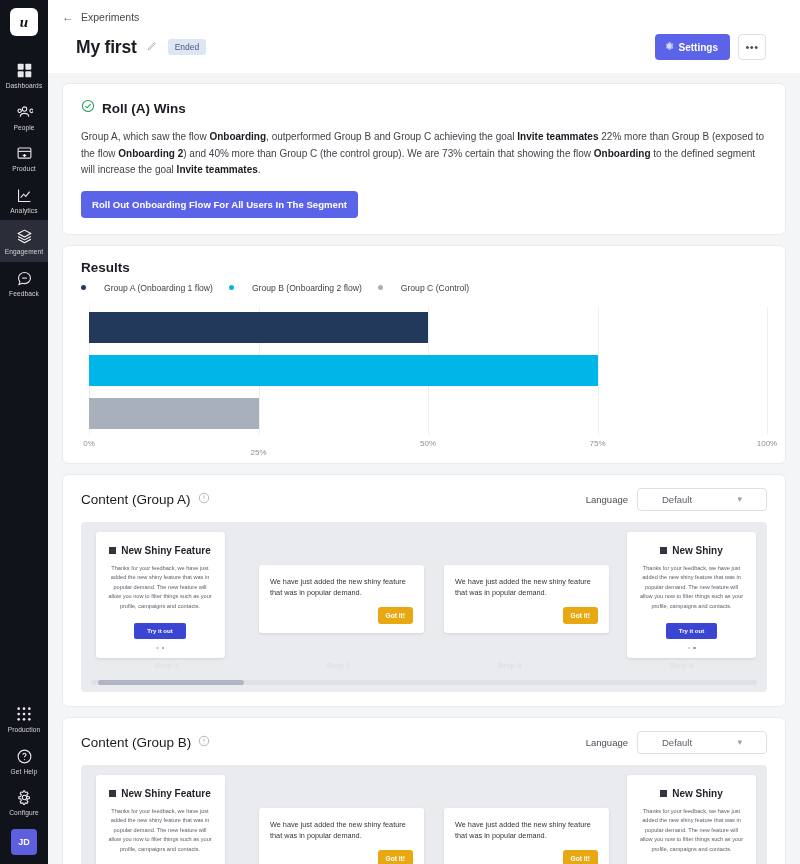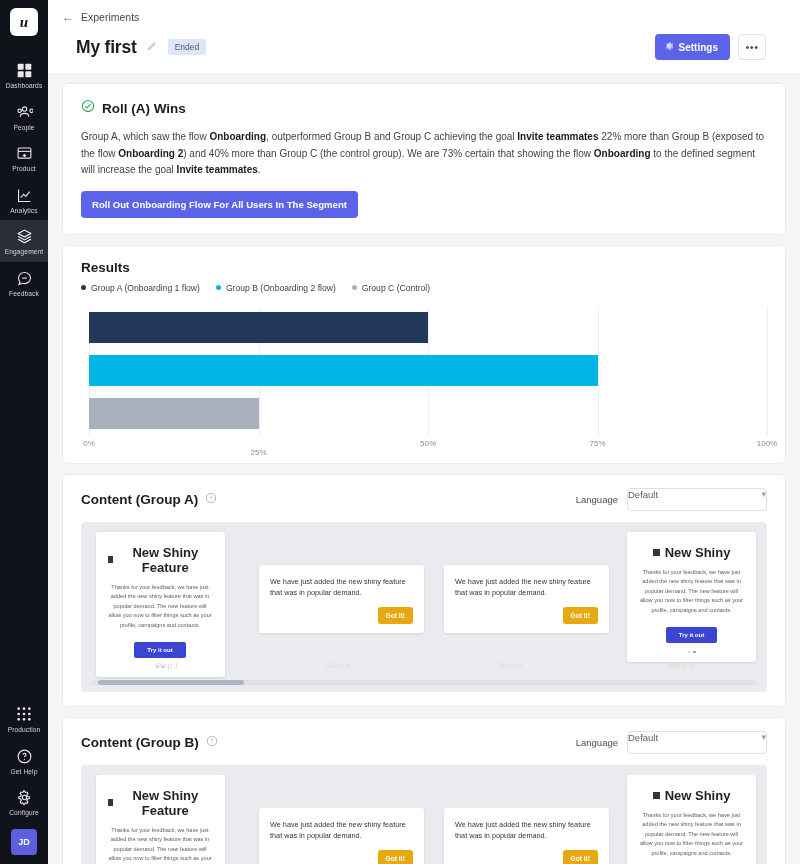--- a/index.html
+++ b/index.html
@@ -92,46 +92,46 @@
   .btn-rollout {
     margin-top: 12px; background: #5b63e8; color: #fff; border: none;
     border-radius: 4px; font-size: 9.6px; font-weight: bold;
     padding: 8px 11px; cursor: pointer; font-family: "Liberation Sans", sans-serif;
   }
 
   
   .results { padding: 14px 18px 10px; }
   .results-title { font-size: 13.5px; font-weight: bold; color: #1a1c22; margin-bottom: 8px; }
   .legend { display: flex; gap: 16px; align-items: center; margin-bottom: 14px; }
-  .legend-item { display: flex; align-items: center; gap: 5px; font-size: 8.6px; color: #3f424a; }
+  .legend-item { display: flex; align-items: center; gap: 18px; font-size: 8.6px; color: #3f424a; }
   .legend-dot { width: 5px; height: 5px; border-radius: 50%; }
 
   .chart { position: relative; height: 128px; margin: 0 0 0 8px; }
   .gridlines { position: absolute; inset: 0; }
   .gridline { position: absolute; top: 0; bottom: 0; width: 1px; background: #eceef1; }
   .bars { position: relative; height: 100%; display: flex; flex-direction: column;
           justify-content: space-around; }
   .bar { height: 31px; border-radius: 0; }
   .axis { position: relative; height: 18px; margin: 0 0 0 8px; }
   .tick {
     position: absolute; top: 4px; font-size: 8px; color: #8a8f98;
     transform: translateX(-50%);
   }
 
   
   .content-card { padding: 13px 18px 14px; }
   .content-head { display: flex; align-items: center; margin-bottom: 11px; }
-  .content-title { font-size: 13.5px; font-weight: bold; color: #1a1c22; }
+  .content-title { font-size: 13.5px; font-weight: normal; color: #1a1c22; }
   .info-icon { margin-left: 7px; display: block; }
   .lang-wrap { margin-left: auto; display: flex; align-items: center; gap: 9px; }
   .lang-label { font-size: 9.5px; color: #4a4d55; }
   .lang-select {
-    width: 140px; height: 23px; border: 1px solid #dcdfe4; border-radius: 4px;
+    width: 130px; height: 23px; border: 1px solid #dcdfe4; border-radius: 4px;
     background: #fff; font-size: 9.5px; color: #5c6069;
-    display: flex; align-items: flex-start; padding: 0 0; cursor: pointer;
+    display: flex; align-items: center; padding: 0 24px; cursor: pointer;
   }
   .lang-value { flex: 1 1 auto; }
   .chev { color: #9aa0a8; font-size: 9px; }
 
   .preview {
     background: #e9ebee; border-radius: 4px; position: relative;
     height: 170px; overflow: hidden; padding: 10px 0 0 0;
   }
   .preview-row {
     display: flex; align-items: flex-start; height: 130px; position: relative;
@@ -142,21 +142,21 @@
   .modal-card {
     width: 129px; background: #fff; border-radius: 3px;
     box-shadow: 0 1px 3px rgba(0,0,0,.10);
     padding: 13px 12px 9px; text-align: center;
   }
   .modal-head {
     display: flex; align-items: center; justify-content: center; gap: 5px;
     margin-bottom: 8px;
   }
   .modal-sq { width: 7px; height: 7px; background: #32353d; display: block; }
-  .modal-title { font-size: 13px; font-weight: bold; color: #1f2128; }
+  .modal-title { font-size: 10px; font-weight: bold; color: #1f2128; }
   .modal-text { font-size: 5.6px; line-height: 1.72; color: #5a5e66; }
   .btn-tryitout {
     margin: 11px auto 8px; background: #3b45d4; color: #fff; border: none;
     border-radius: 2px; font-size: 6px; font-weight: bold; padding: 5px 13px;
     cursor: pointer; display: block; font-family: "Liberation Sans", sans-serif;
   }
   .dots { display: flex; gap: 3px; justify-content: center; }
   .dot { width: 2.5px; height: 2.5px; border-radius: 50%; background: #c8cbd1; }
   .dot.on { background: #8f949c; }
 

